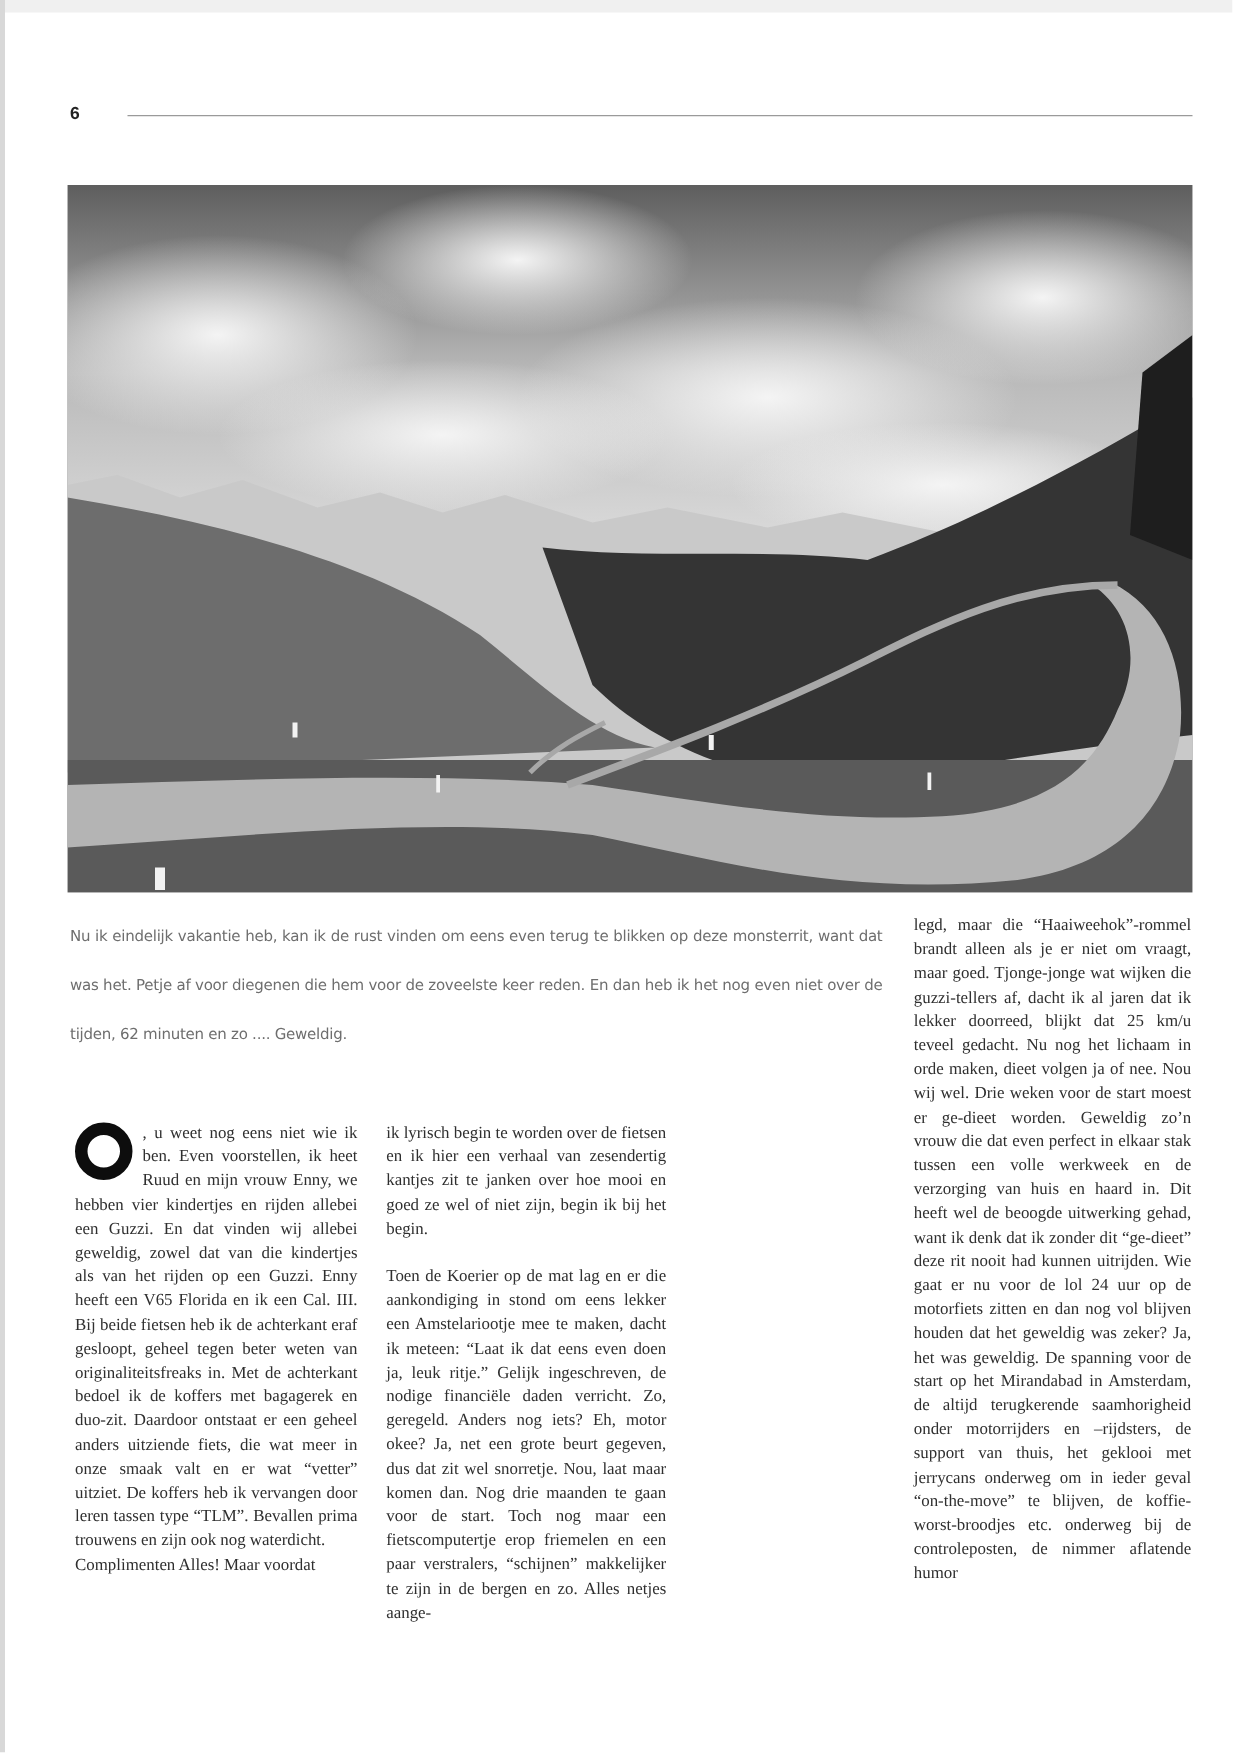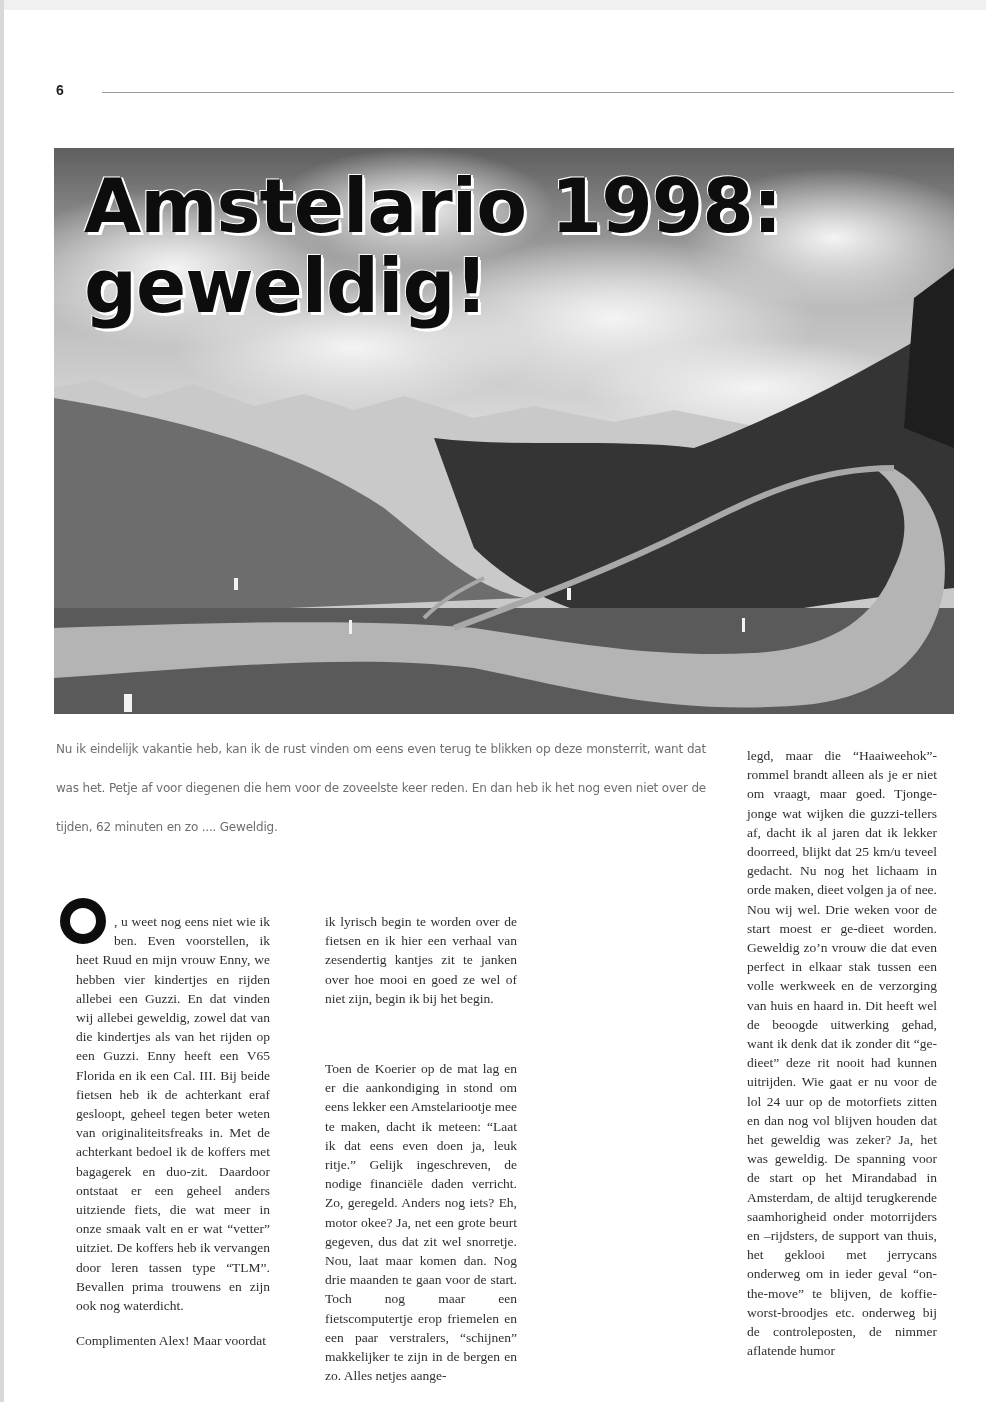--- a/index.html
+++ b/index.html
@@ -22,21 +22,21 @@
   }
   .hero-title span { display: block; }
 
   .intro {
     position: absolute; left: 56px; top: 730px; width: 650px;
     font-family: "DejaVu Sans", "Liberation Sans", sans-serif; font-size: 12px; line-height: 39px;
     color: #6e6e6e; text-align: justify; letter-spacing: -0.2px;
   }
 
   .col { position: absolute; font-size: 13.5px; line-height: 19.2px; text-align: justify; color: #2f2f2f; }
-  .col p { margin: 16px; }
+  .col p { margin: 0; }
   .col1 { left: 60px; top: 896px; width: 226px; }
   .col2 { left: 309px; top: 896px; width: 224px; }
   .col3 { left: 731px; top: 730px; width: 222px; }
   .dropcap {
     float: left; width: 46px; height: 46px; border: 10px solid #0d0d0d; border-radius: 50%;
     box-sizing: border-box; margin: 2px 8px 0 0;
   }
   .para-gap { height: 19px; }
 </style>
 </head>
@@ -79,32 +79,28 @@
     <path d="M400 480 C480 450 560 420 640 380 C700 350 760 320 840 320" stroke="#a8a8a8" stroke-width="6" fill="none"></path>
     <path d="M370 470 C390 450 410 440 430 430" stroke="#a8a8a8" stroke-width="4" fill="none"></path>
     <g fill="#f2f2f2">
       <rect x="70" y="546" width="8" height="18"></rect>
       <rect x="295" y="472" width="3" height="14"></rect>
       <rect x="513" y="440" width="4" height="12"></rect>
       <rect x="688" y="470" width="3" height="14"></rect>
       <rect x="180" y="430" width="4" height="12"></rect>
     </g>
   </svg>
-  <h1 class="hero-title">
-    <span>Amstelario 1998:</span>
-    <span>geweldig!</span>
-  </h1>
 </div>
 
 <div class="intro">Nu ik eindelijk vakantie heb, kan ik de rust vinden om eens even terug te blikken op deze monsterrit, want dat was het. Petje af voor diegenen die hem voor de zoveelste keer reden. En dan heb ik het nog even niet over de tijden, 62 minuten en zo .... Geweldig.</div>
 
 <div class="col col1">
   <span class="dropcap"></span>
   <p>, u weet nog eens niet wie ik ben. Even voorstellen, ik heet Ruud en mijn vrouw Enny, we hebben vier kindertjes en rijden allebei een Guzzi. En dat vinden wij allebei geweldig, zowel dat van die kindertjes als van het rijden op een Guzzi. Enny heeft een V65 Florida en ik een Cal. III. Bij beide fietsen heb ik de achterkant eraf gesloopt, geheel tegen beter weten van originaliteitsfreaks in. Met de achterkant bedoel ik de koffers met bagagerek en duo-zit. Daardoor ontstaat er een geheel anders uitziende fiets, die wat meer in onze smaak valt en er wat “vetter” uitziet. De koffers heb ik vervangen door leren tassen type “TLM”. Bevallen prima trouwens en zijn ook nog waterdicht.</p>
-  <p>Complimenten Alex! Maar voordat</p>
+  <p>Complimenten Alles! Maar voordat</p>
 </div>
 
 <div class="col col2">
   <p>ik lyrisch begin te worden over de fietsen en ik hier een verhaal van zesendertig kantjes zit te janken over hoe mooi en goed ze wel of niet zijn, begin ik bij het begin.</p>
   <div class="para-gap"></div>
   <p>Toen de Koerier op de mat lag en er die aankondiging in stond om eens lekker een Amstelariootje mee te maken, dacht ik meteen: “Laat ik dat eens even doen ja, leuk ritje.” Gelijk ingeschreven, de nodige financiële daden verricht. Zo, geregeld. Anders nog iets? Eh, motor okee? Ja, net een grote beurt gegeven, dus dat zit wel snorretje. Nou, laat maar komen dan. Nog drie maanden te gaan voor de start. Toch nog maar een fietscomputertje erop friemelen en een paar verstralers, “schijnen” makkelijker te zijn in de bergen en zo. Alles netjes aange-</p>
 </div>
 
 <div class="col col3">
   <p>legd, maar die “Haaiweehok”-rommel brandt alleen als je er niet om vraagt, maar goed. Tjonge-jonge wat wijken die guzzi-tellers af, dacht ik al jaren dat ik lekker doorreed, blijkt dat 25 km/u teveel gedacht. Nu nog het lichaam in orde maken, dieet volgen ja of nee. Nou wij wel. Drie weken voor de start moest er ge-dieet worden. Geweldig zo’n vrouw die dat even perfect in elkaar stak tussen een volle werkweek en de verzorging van huis en haard in. Dit heeft wel de beoogde uitwerking gehad, want ik denk dat ik zonder dit “ge-dieet” deze rit nooit had kunnen uitrijden. Wie gaat er nu voor de lol 24 uur op de motorfiets zitten en dan nog vol blijven houden dat het geweldig was zeker? Ja, het was geweldig. De spanning voor de start op het Mirandabad in Amsterdam, de altijd terugkerende saamhorigheid onder motorrijders en –rijdsters, de support van thuis, het geklooi met jerrycans onderweg om in ieder geval “on-the-move” te blijven, de koffie-worst-broodjes etc. onderweg bij de controleposten, de nimmer aflatende humor</p>

